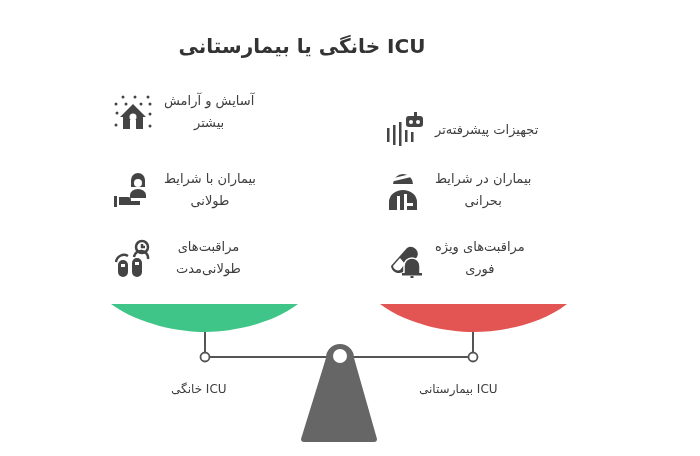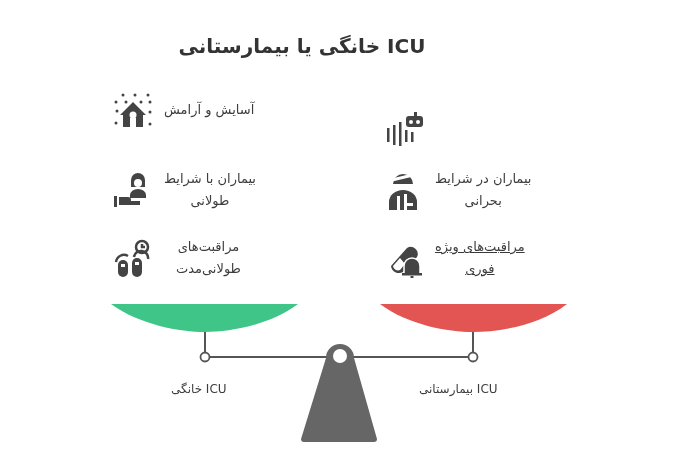--- a/index.html
+++ b/index.html
@@ -32,20 +32,21 @@
         <circle cx="38" cy="22" r="1.5"></circle>
       <circle cx="4" cy="33" r="1.5"></circle>
         <circle cx="38" cy="34" r="1.5"></circle>
       <path d="M21 12 L34 25 L31 25 L31 37 L11 37 L11 25 L8 25 Z"></path>
     </g>
     <circle cx="21" cy="25" r="3.5" fill="#fff"></circle>
     <rect x="18" y="28" width="6" height="9" fill="#fff"></rect>
   </svg>
   <div class="label">
     <div>آسایش و آرامش</div>
+    <div>بیشتر</div>
   </div>
 </div>
 
 <div class="item" style="left:112px; top:168px;">
   <svg class="icon" viewBox="0 0 40 40">
     <g fill="#444">
       <path d="M26 3 a7 7 0 0 1 7 7 v7 h-14 v-7 a7 7 0 0 1 7 -7 Z"></path>
       <path d="M18 25 a8 6 0 0 1 16 0 v3 h-16 Z"></path>
       <rect x="2" y="26" width="3" height="11"></rect>
       <path d="M7 27 h9 a3 3 0 0 1 0 6 h-4 v-2 h16 v4 h-21 Z"></path>
@@ -86,40 +87,43 @@
       <rect x="10" y="15" width="2.5" height="20"></rect>
       <rect x="16" y="12" width="2.5" height="24"></rect>
       <rect x="22" y="20" width="2.5" height="12"></rect>
       <rect x="28" y="22" width="2.5" height="10"></rect>
       <rect x="31" y="2" width="3" height="4"></rect>
       <rect x="23" y="6" width="17" height="11" rx="3"></rect>
     </g>
     <circle cx="28" cy="12" r="2" fill="#fff"></circle>
     <circle cx="35" cy="12" r="2" fill="#fff"></circle>
   </svg>
+  <div class="label">
+    <div>تجهیزات پیشرفته‌تر</div>
+  </div>
 </div>
 
 <div class="item" style="left:383px; top:168px;">
   <svg class="icon" viewBox="0 0 40 40">
     <g fill="#444">
       <path d="M10 14 a10 10 0 0 1 20 0 Z"></path>
       <path d="M6 40 v-8 a14 12 0 0 1 28 0 v8 Z"></path>
     </g>
     <path d="M9 10 L30 5" stroke="#fff" stroke-width="3"></path>
     <rect x="14" y="26" width="3" height="14" fill="#fff"></rect>
     <rect x="21" y="24" width="3" height="16" fill="#fff"></rect>
     <rect x="24" y="33" width="6" height="3" fill="#fff"></rect>
   </svg>
   <div class="label">
     <div>بیماران در شرایط</div>
     <div>بحرانی</div>
   </div>
 </div>
 
-<div class="item" style="left:383px; top:236px;text-decoration:underline;">
+<div class="item" style="left:383px; top:236px;">
   <svg class="icon" viewBox="0 0 40 40">
     <path d="M8 28 L24 10 a7 7 0 0 1 10 9 L20 34 a8 8 0 0 1 -12 -6 Z" fill="#444"></path>
     <path d="M10 28 L17 20 L22 26 L17 32 a5 5 0 0 1 -7 -4 Z" fill="#fff"></path>
     <path d="M21 36 v-8 a8 8 0 0 1 16 0 v8 Z" fill="#444" stroke="#fff" stroke-width="1.5"></path>
     <rect x="19" y="35" width="20" height="2.5" fill="#444"></rect>
     <rect x="27.5" y="38" width="3" height="2" fill="#444"></rect>
   </svg>
   <div class="label">
     <div>مراقبت‌های ویژه</div>
     <div>فوری</div>

